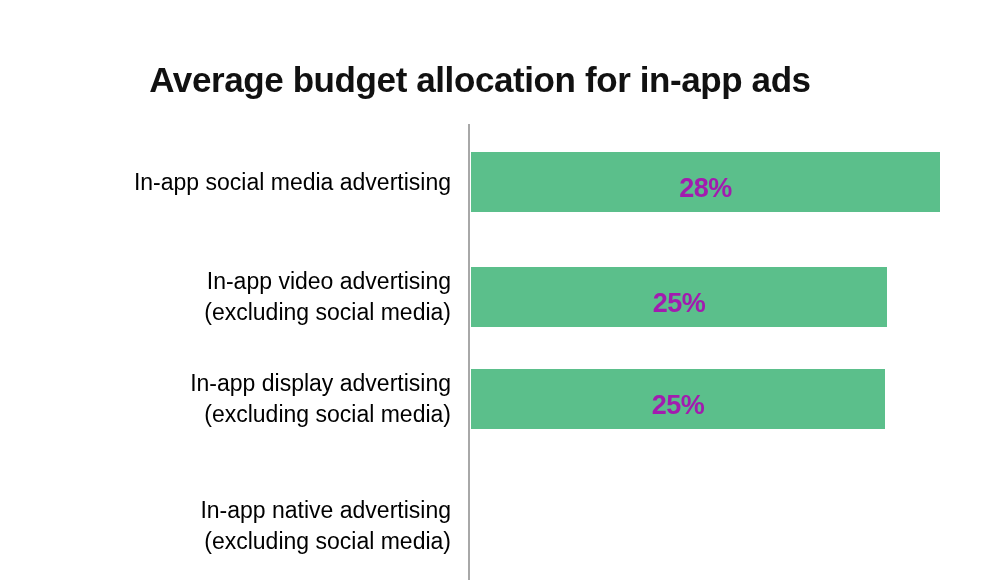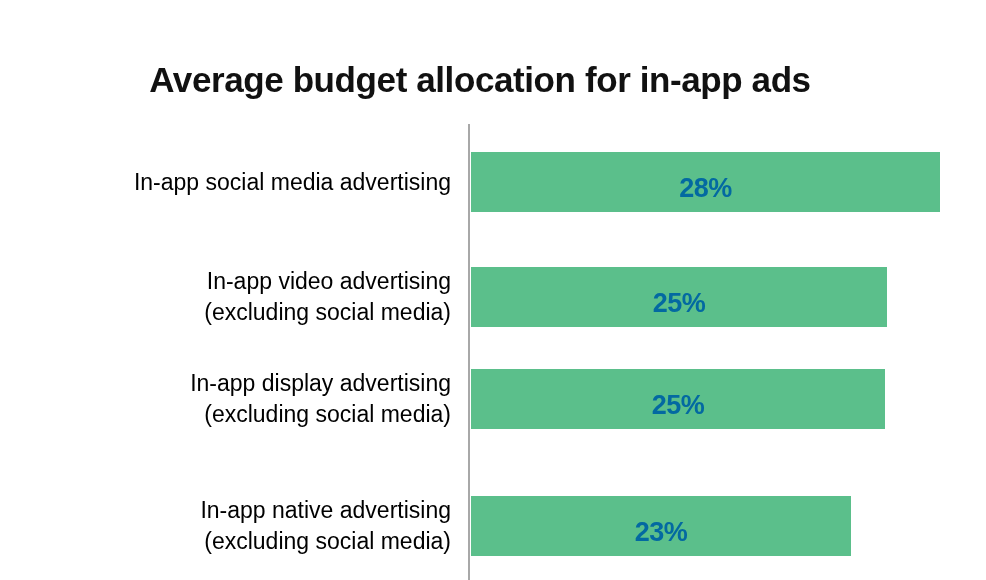--- a/index.html
+++ b/index.html
@@ -85,21 +85,21 @@
     left: 0;
     top: 0;
     width: 100%;
     height: 72px;
     display: flex;
     align-items: center;
     justify-content: center;
     font-family: "Liberation Sans", sans-serif;
     font-size: 27px;
     font-weight: bold;
-    color: #0369a1;
+    color: #a21caf;
     letter-spacing: -0.5px;
   }
 </style>
 </head>
 <body>
 
 <div id="chart-root">
 
   <div id="chart-title">Average budget allocation for in-app ads</div>
 
@@ -137,20 +137,16 @@
         <div class="bar"></div>
         <div class="bar-value">25%</div>
       </div>
     </div>
 
     <div class="bar-row" style="top:462px;padding-left:20px;">
       <div class="cat-label">
         <span>In-app native advertising</span>
         <span class="line2">(excluding social media)</span>
       </div>
-      <div class="bar-track" style="width:380px;">
-        <div class="bar"></div>
-        <div class="bar-value">23%</div>
-      </div>
     </div>
 
   </div>
 </div>
 
 </body></html>

